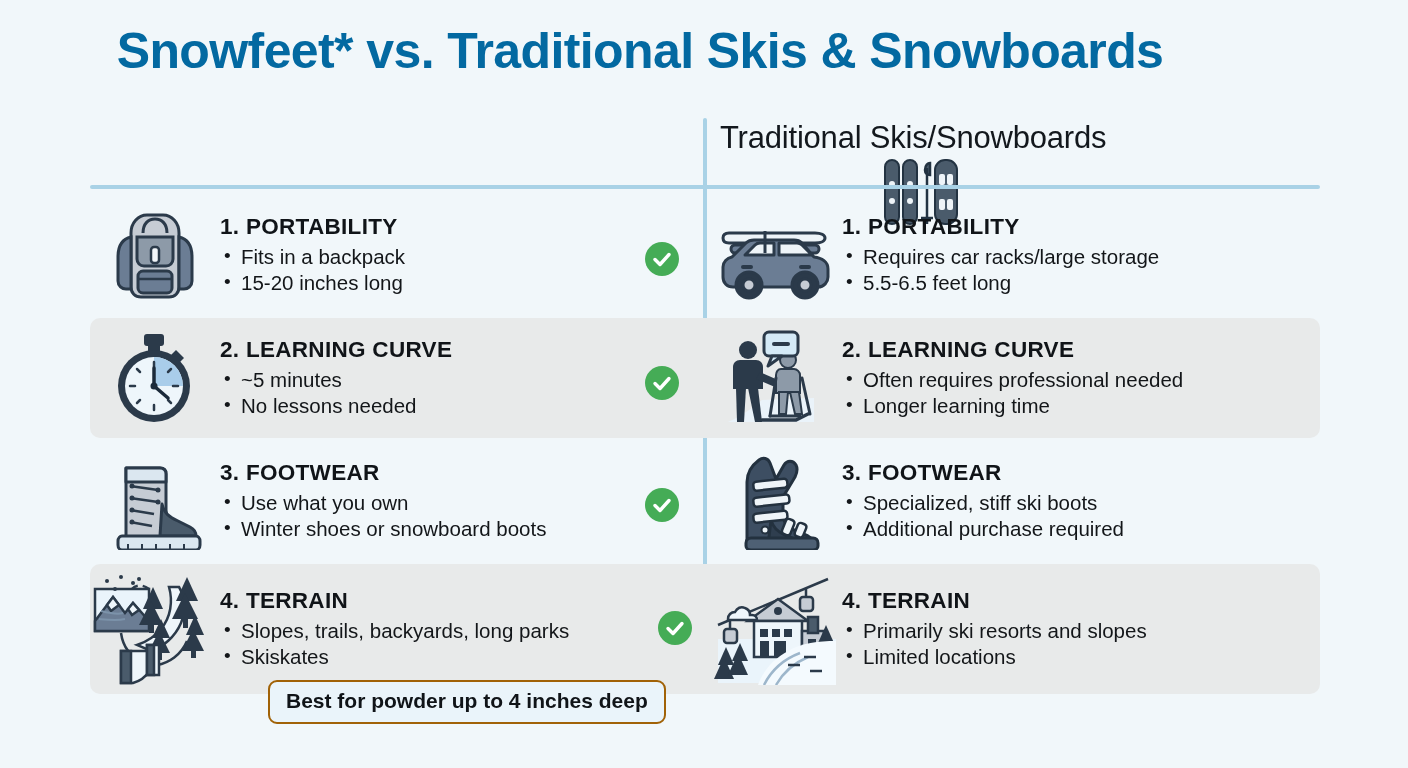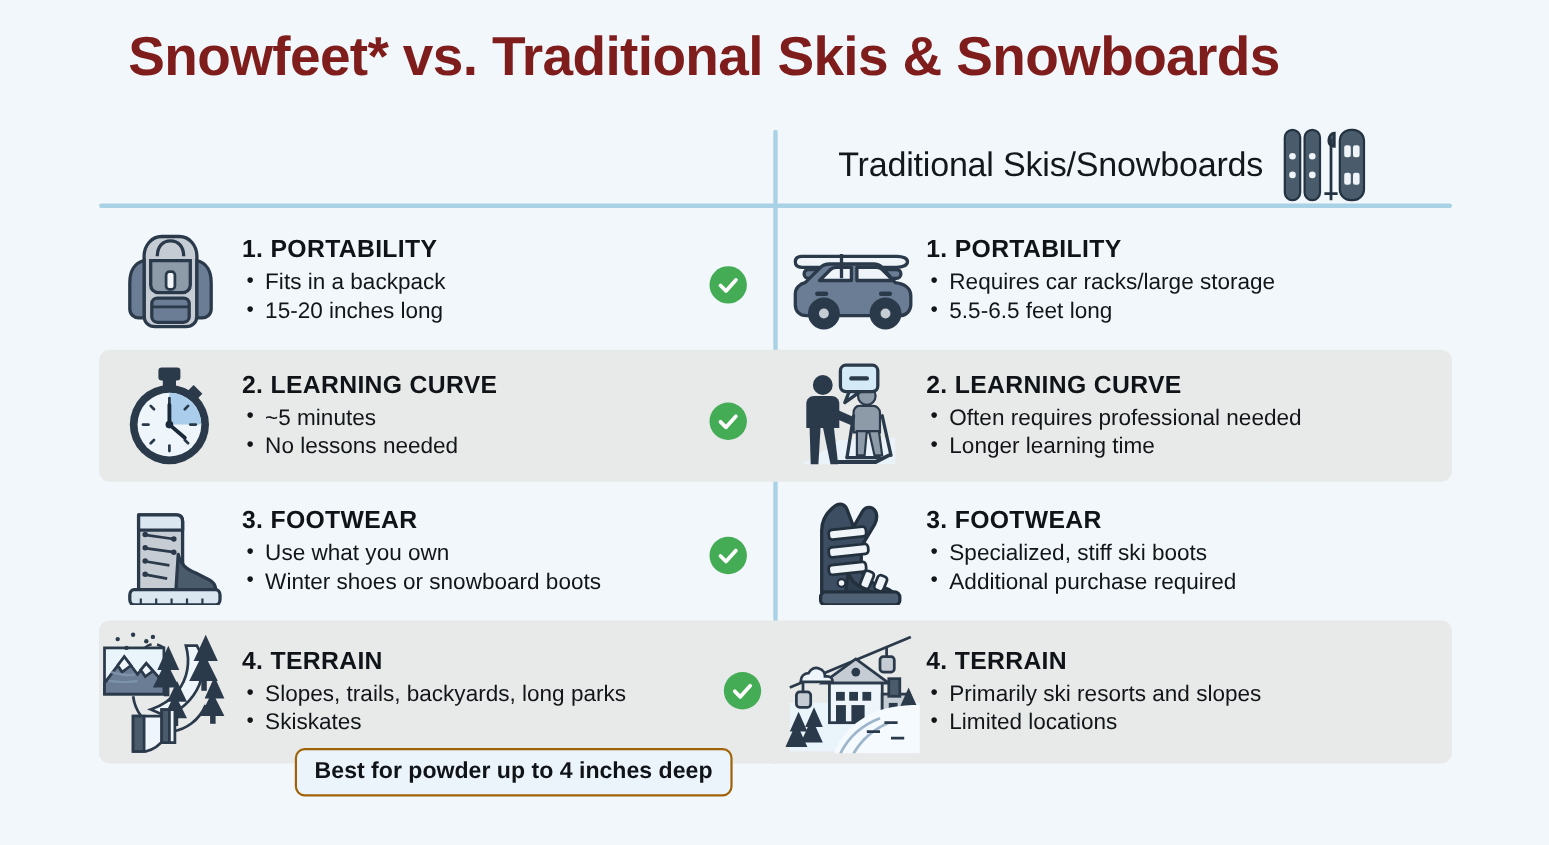--- a/index.html
+++ b/index.html
@@ -12,33 +12,33 @@
   }
   #infographic{position:relative;width:1408px;height:768px;}
 
   
   .title{
     position:absolute;left:0;top:22px;width:1280px;
     text-align:center;
     font-size:50px;
     font-weight:bold;
     letter-spacing:-0.6px;
-    color:#7f1d1d;
+    color:#0369a1;
     white-space:nowrap;
   }
 
   
   .col-head{
     position:absolute;top:120px;height:60px;
     display:flex;align-items:center;
     font-size:31px;color:#13181d;letter-spacing:-0.2px;
     white-space:nowrap;
   }
   .col-head.left{left:180px;}
-  .col-head.right{left:762px;}
+  .col-head.right{left:720px;flex-direction:column;}
   .col-head .head-icon{margin-left:16px;display:flex;align-items:center;}
 
   .head-rule{
     position:absolute;left:90px;top:185px;width:1230px;height:4px;
     background:#a9d2e6;border-radius:2px;
   }
   .v-divider{
     position:absolute;left:703px;top:118px;width:4px;height:576px;
     background:#a9d2e6;border-radius:2px;
   }

